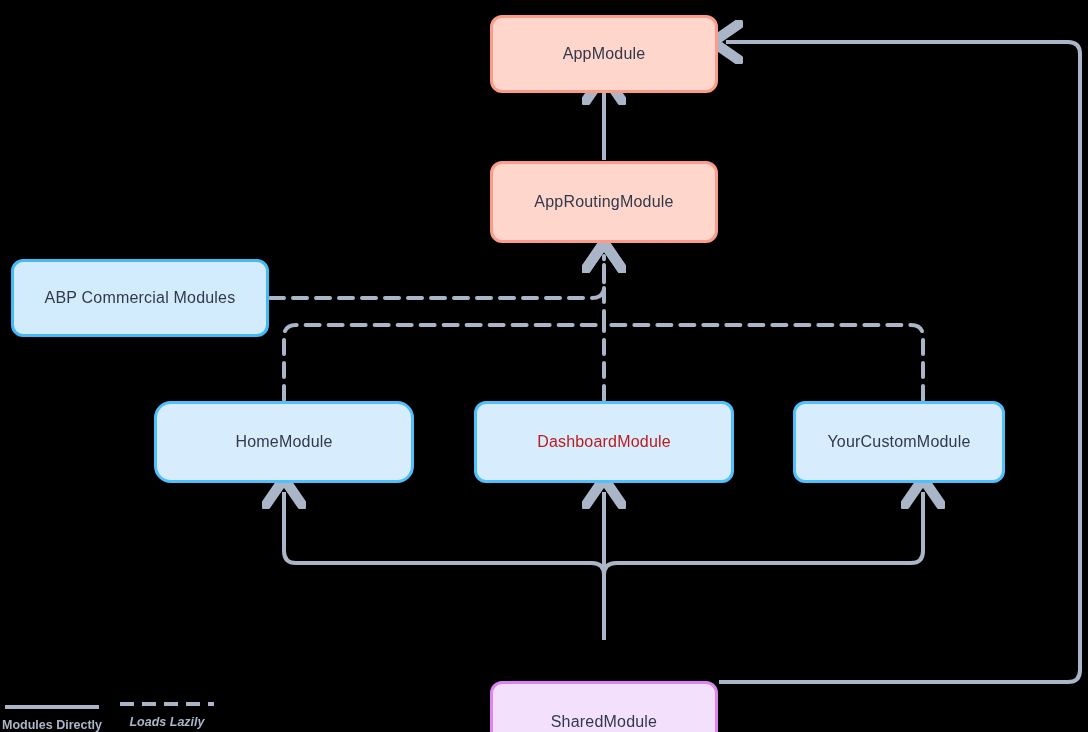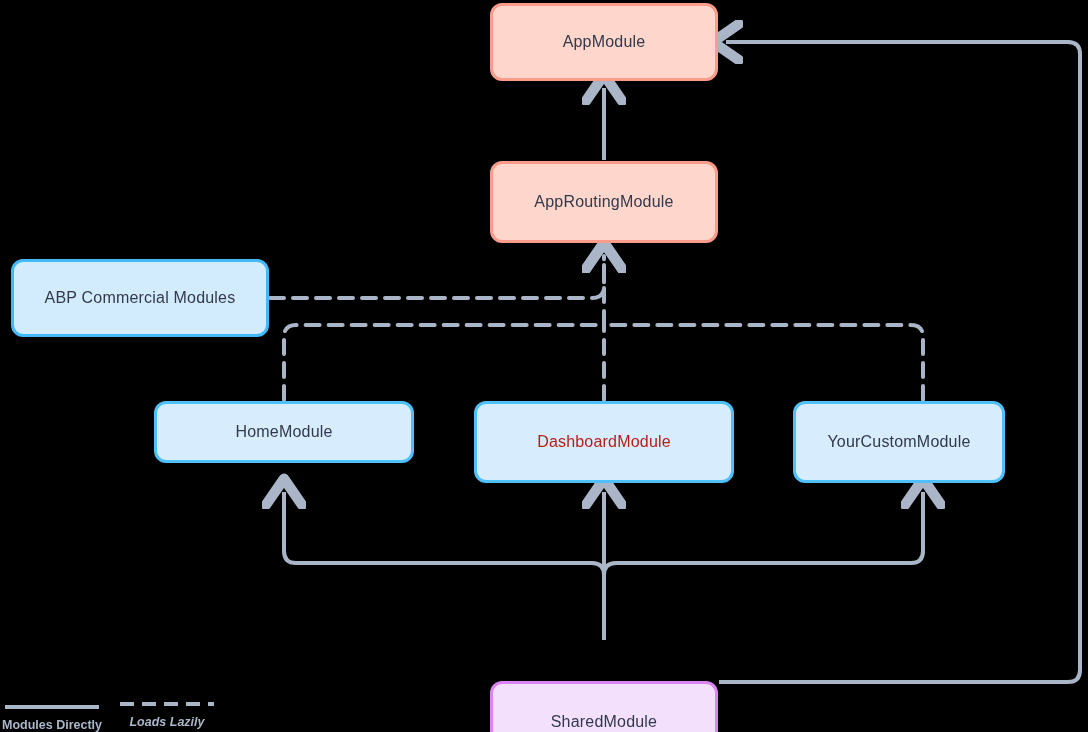--- a/index.html
+++ b/index.html
@@ -41,33 +41,33 @@
 
     <path d="M604,640 L604,492" fill="none" stroke="#aab6c8" stroke-width="4" marker-end="url(#ah)"></path>
 
     <path d="M604,640 L604,575 Q604,563 592,563 L296,563 Q284,563 284,551 L284,492" fill="none" stroke="#aab6c8" stroke-width="4" marker-end="url(#ah)"></path>
 
     <path d="M604,640 L604,575 Q604,563 616,563 L911,563 Q923,563 923,551 L923,492" fill="none" stroke="#aab6c8" stroke-width="4" marker-end="url(#ah)"></path>
 
     <path d="M719,682 L1068,682 Q1080,682 1080,670 L1080,54 Q1080,42 1068,42 L726,42" fill="none" stroke="#aab6c8" stroke-width="4" marker-end="url(#ah)"></path>
   </svg>
 
-  <div class="node" style="left:490px;top:3px;width:228px;height:78px;background:#ffd6cc;border-color:#fb9b8a;color:#32394a;">
+  <div class="node" style="left:490px;top:15px;width:228px;height:78px;background:#ffd6cc;border-color:#fb9b8a;color:#32394a;">
     <span>AppModule</span>
   </div>
 
   <div class="node" style="left:11px;top:259px;width:258px;height:78px;background:#d3ecfd;border-color:#44b9f7;color:#32394a;">
     <span>ABP Commercial Modules</span>
   </div>
 
   <div class="node" style="left:490px;top:161px;width:228px;height:82px;background:#ffd6cc;border-color:#fb9b8a;color:#32394a;">
     <span>AppRoutingModule</span>
   </div>
 
-  <div class="node" style="left:154px;top:401px;width:260px;height:62px;background:#d7ecfd;border-color:#4fc0fb;color:#32394a;">
+  <div class="node" style="left:154px;top:401px;width:260px;height:82px;background:#d7ecfd;border-color:#4fc0fb;color:#32394a;border-radius:17px;">
     <span>HomeModule</span>
   </div>
 
   <div class="node" style="left:474px;top:401px;width:260px;height:82px;background:#d7ecfd;border-color:#4fc0fb;color:#b91c1c;">
     <span>DashboardModule</span>
   </div>
 
   <div class="node" style="left:793px;top:401px;width:212px;height:82px;background:#d7ecfd;border-color:#4fc0fb;color:#32394a;">
     <span>YourCustomModule</span>
   </div>

